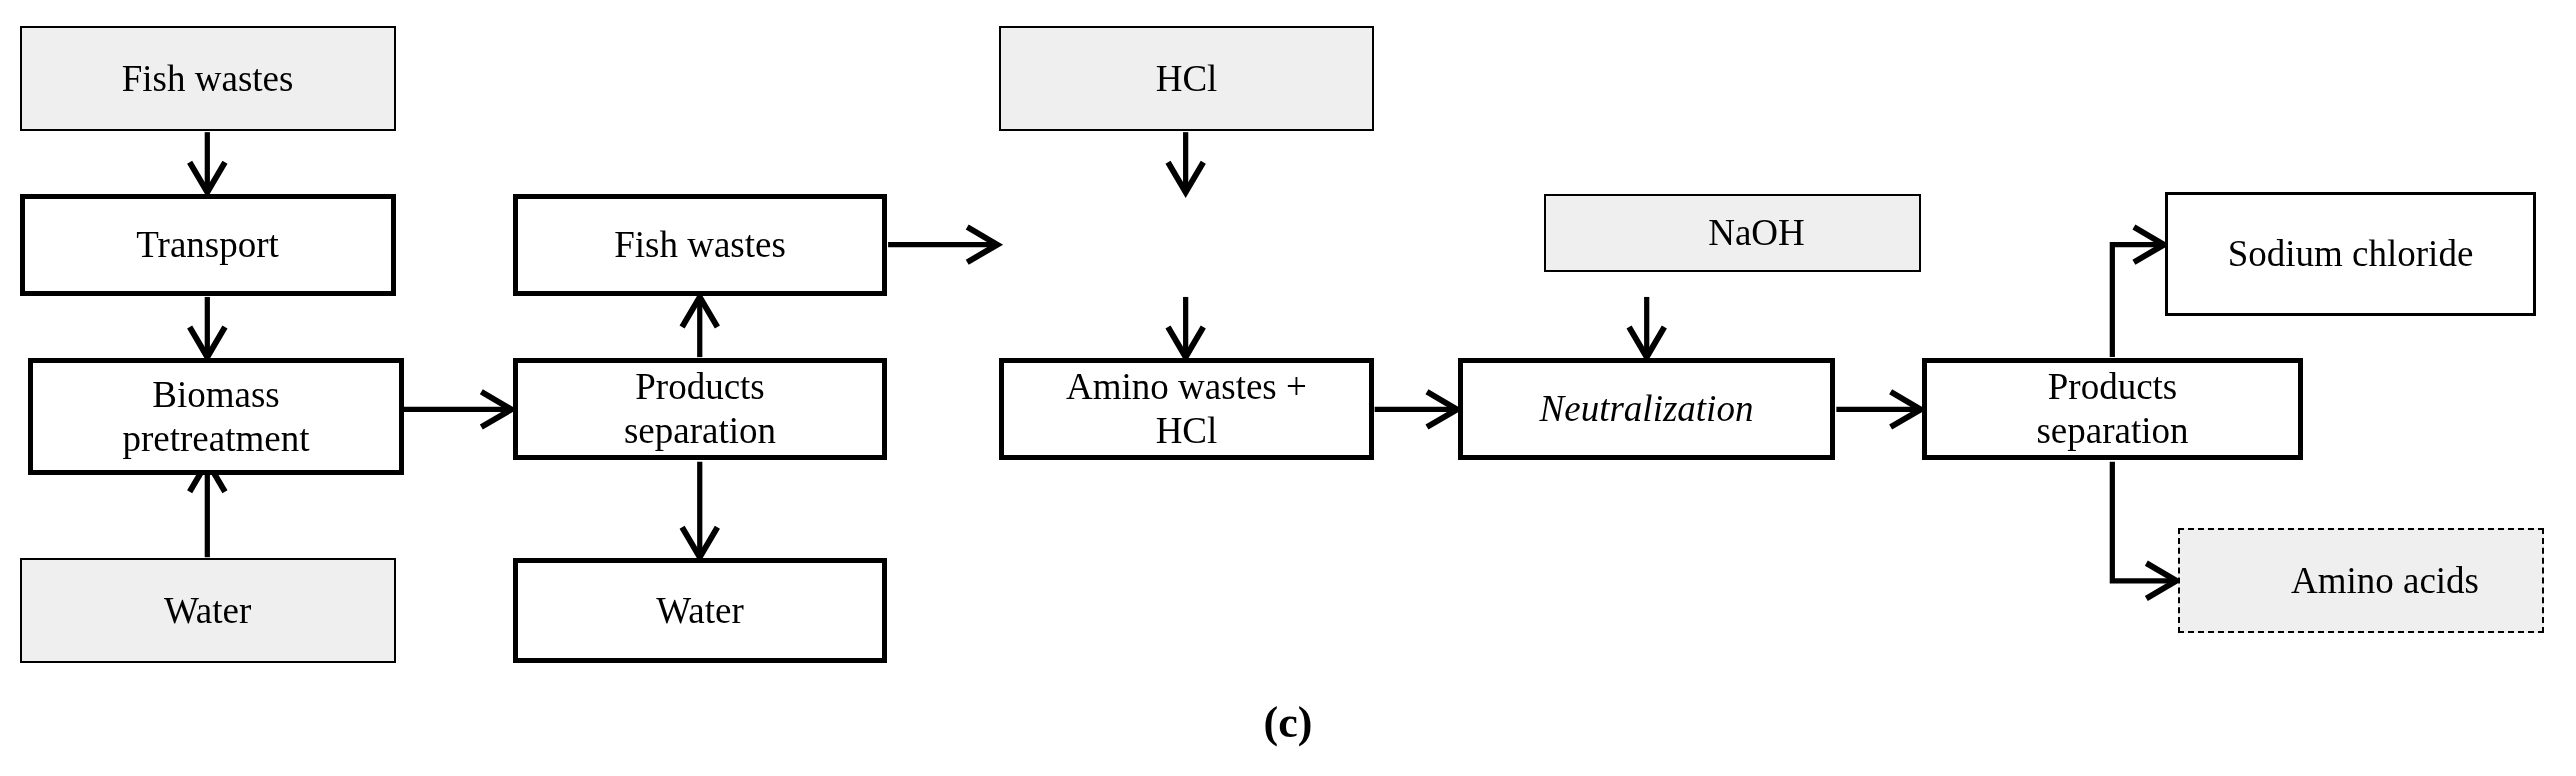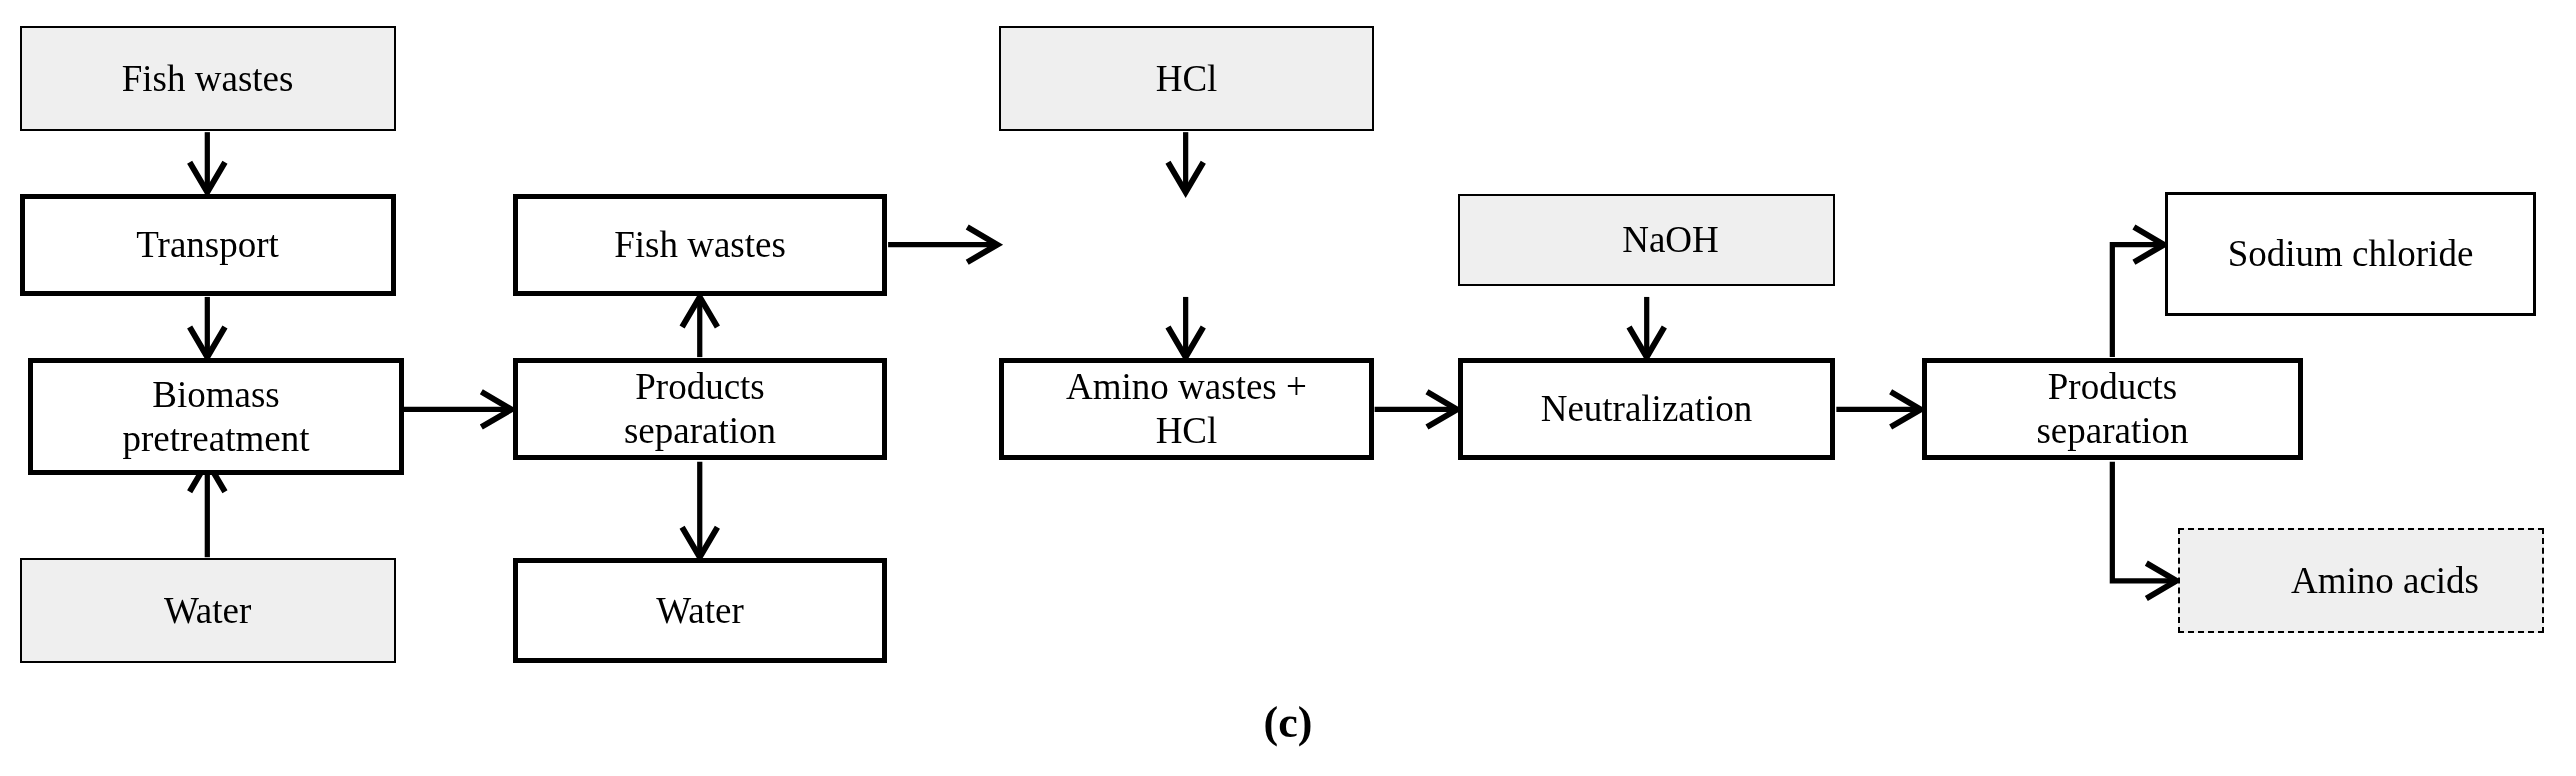--- a/index.html
+++ b/index.html
@@ -53,22 +53,22 @@
   #n-fish-wastes-1        { left: 19.6px;   top: 26px;  width: 376px; height: 105px; }
   #n-transport            { left: 19.6px;   top: 194px; width: 376px; height: 102px; }
   #n-biomass-pretreatment { left: 28px;   top: 358px; width: 376px; height: 117px; }
   #n-water-in             { left: 19.6px;   top: 558px; width: 376px; height: 105px; }
   #n-fish-wastes-2        { left: 513px;  top: 194px; width: 374px; height: 102px; }
   #n-products-separation-1{ left: 513px;  top: 358px; width: 374px; height: 102px; }
   #n-water-out            { left: 513px;  top: 558px; width: 374px; height: 105px; }
   #n-hcl-in               { left: 999px; top: 26px;  width: 375px; height: 105px; }
   #n-protein-hydrolysis   { left: 999px; top: 194px; width: 375px; height: 102px; }
   #n-amino-acids-hcl      { left: 999px; top: 358px; width: 375px; height: 102px; }
-  #n-naoh-in              { left: 1458px; top: 194px; width: 377px; height: 92px; padding-left: 48px; }
-  #n-neutralization       { left: 1458px; top: 358px; width: 377px; height: 102px; }
+  #n-naoh-in              { left: 1544px; top: 194px; width: 377px; height: 78px; padding-left: 48px; }
+  #n-neutralization       { left: 1458px; top: 358px; width: 377px; height: 102px; font-style: italic; }
   #n-products-separation-2{ left: 1922px; top: 358px; width: 381px; height: 102px; }
   #n-sodium-chloride      { left: 2165px; top: 192px; width: 371px; height: 124px; text-align: center; }
   #n-amino-acids-out      { left: 2178px; top: 528px; width: 366px; height: 105px; padding-left: 48px; }
 
   #caption {
     position: absolute;
     left: 0;
     top: 697px;
     width: 2576px;
     text-align: center;

